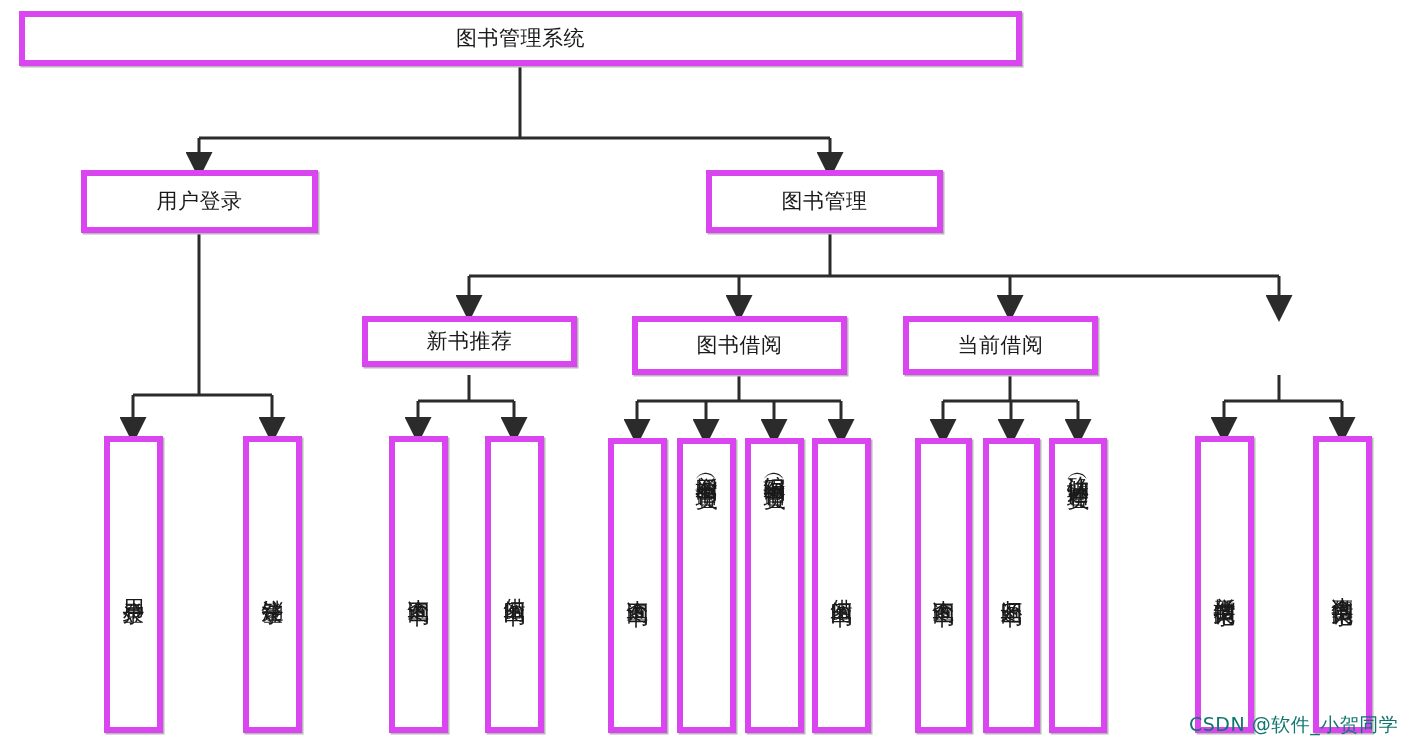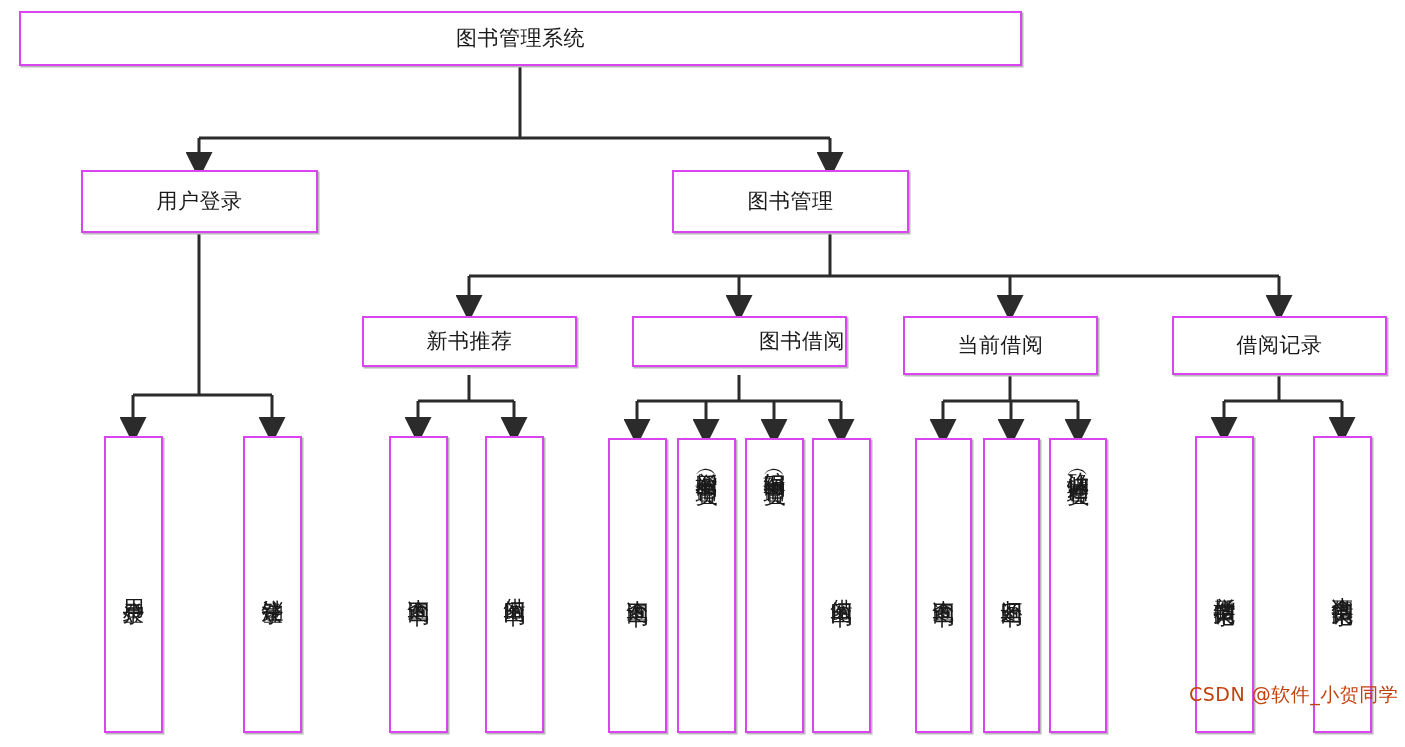--- a/index.html
+++ b/index.html
@@ -18,21 +18,21 @@
     position: absolute;
     left: 0;
     top: 0;
     width: 1405px;
     height: 747px;
   }
   .node-box {
     position: absolute;
     box-sizing: border-box;
     background: #ffffff;
-    border: 2px solid #d946ef;
+    border: 6px solid #d946ef;
     box-shadow: 1.5px 1.5px 0 #b8b8b8;
     display: flex;
     align-items: center;
     justify-content: center;
   }
   .node-label {
     color: #1a1a1a;
     font-size: 21px;
     line-height: 1.25;
     letter-spacing: 0.5px;
@@ -60,23 +60,23 @@
     position: absolute;
     left: 0;
     top: 0;
     width: 1405px;
     height: 747px;
     pointer-events: none;
   }
   .watermark {
     position: absolute;
     left: 1189px;
-    top: 682px;
+    top: 712px;
     font-size: 19px;
-    color: #c2410c;
+    color: #0f766e;
     white-space: nowrap;
     letter-spacing: 0.5px;
   }
 </style>
 </head>
 <body>
 
 <div id="diagram-root">
 
   <svg class="connectors" viewBox="0 0 1405 747">
@@ -129,36 +129,33 @@
     </g>
   </svg>
 
   <div class="node-box" style="left:19px; top:11px; width:1003px; height:55px;">
     <span class="node-label">图书管理系统</span>
   </div>
 
   <div class="node-box" style="left:81px; top:170px; width:237px; height:63px;">
     <span class="node-label">用户登录</span>
   </div>
-  <div class="node-box" style="left:672px; top:170px; width:237px; height:63px;">
+  <div class="node-box" style="left:706px; top:170px; width:237px; height:63px;">
     <span class="node-label">图书管理</span>
   </div>
 
   <div class="node-box" style="left:362px; top:316px; width:215px; height:51px;">
     <span class="node-label">新书推荐</span>
   </div>
-  <div class="node-box" style="left:632px; top:316px; width:215px; height:51px;justify-content:flex-end;">
+  <div class="node-box" style="left:632px; top:316px; width:215px; height:59px;">
     <span class="node-label">图书借阅</span>
   </div>
   <div class="node-box" style="left:903px; top:316px; width:195px; height:59px;">
     <span class="node-label">当前借阅</span>
   </div>
-  <div class="node-box" style="left:1172px; top:316px; width:215px; height:59px;">
-    <span class="node-label">借阅记录</span>
-  </div>
 
   <div class="node-box vertical center-text" style="left:104px; top:436px; width:59px; height:297px;">
     <span class="node-label">用户登录</span>
   </div>
   <div class="node-box vertical center-text" style="left:243px; top:436px; width:59px; height:297px;">
     <span class="node-label">注销登录</span>
   </div>
 
   <div class="node-box vertical center-text" style="left:389px; top:436px; width:59px; height:297px;">
     <span class="node-label">查询图书</span>

